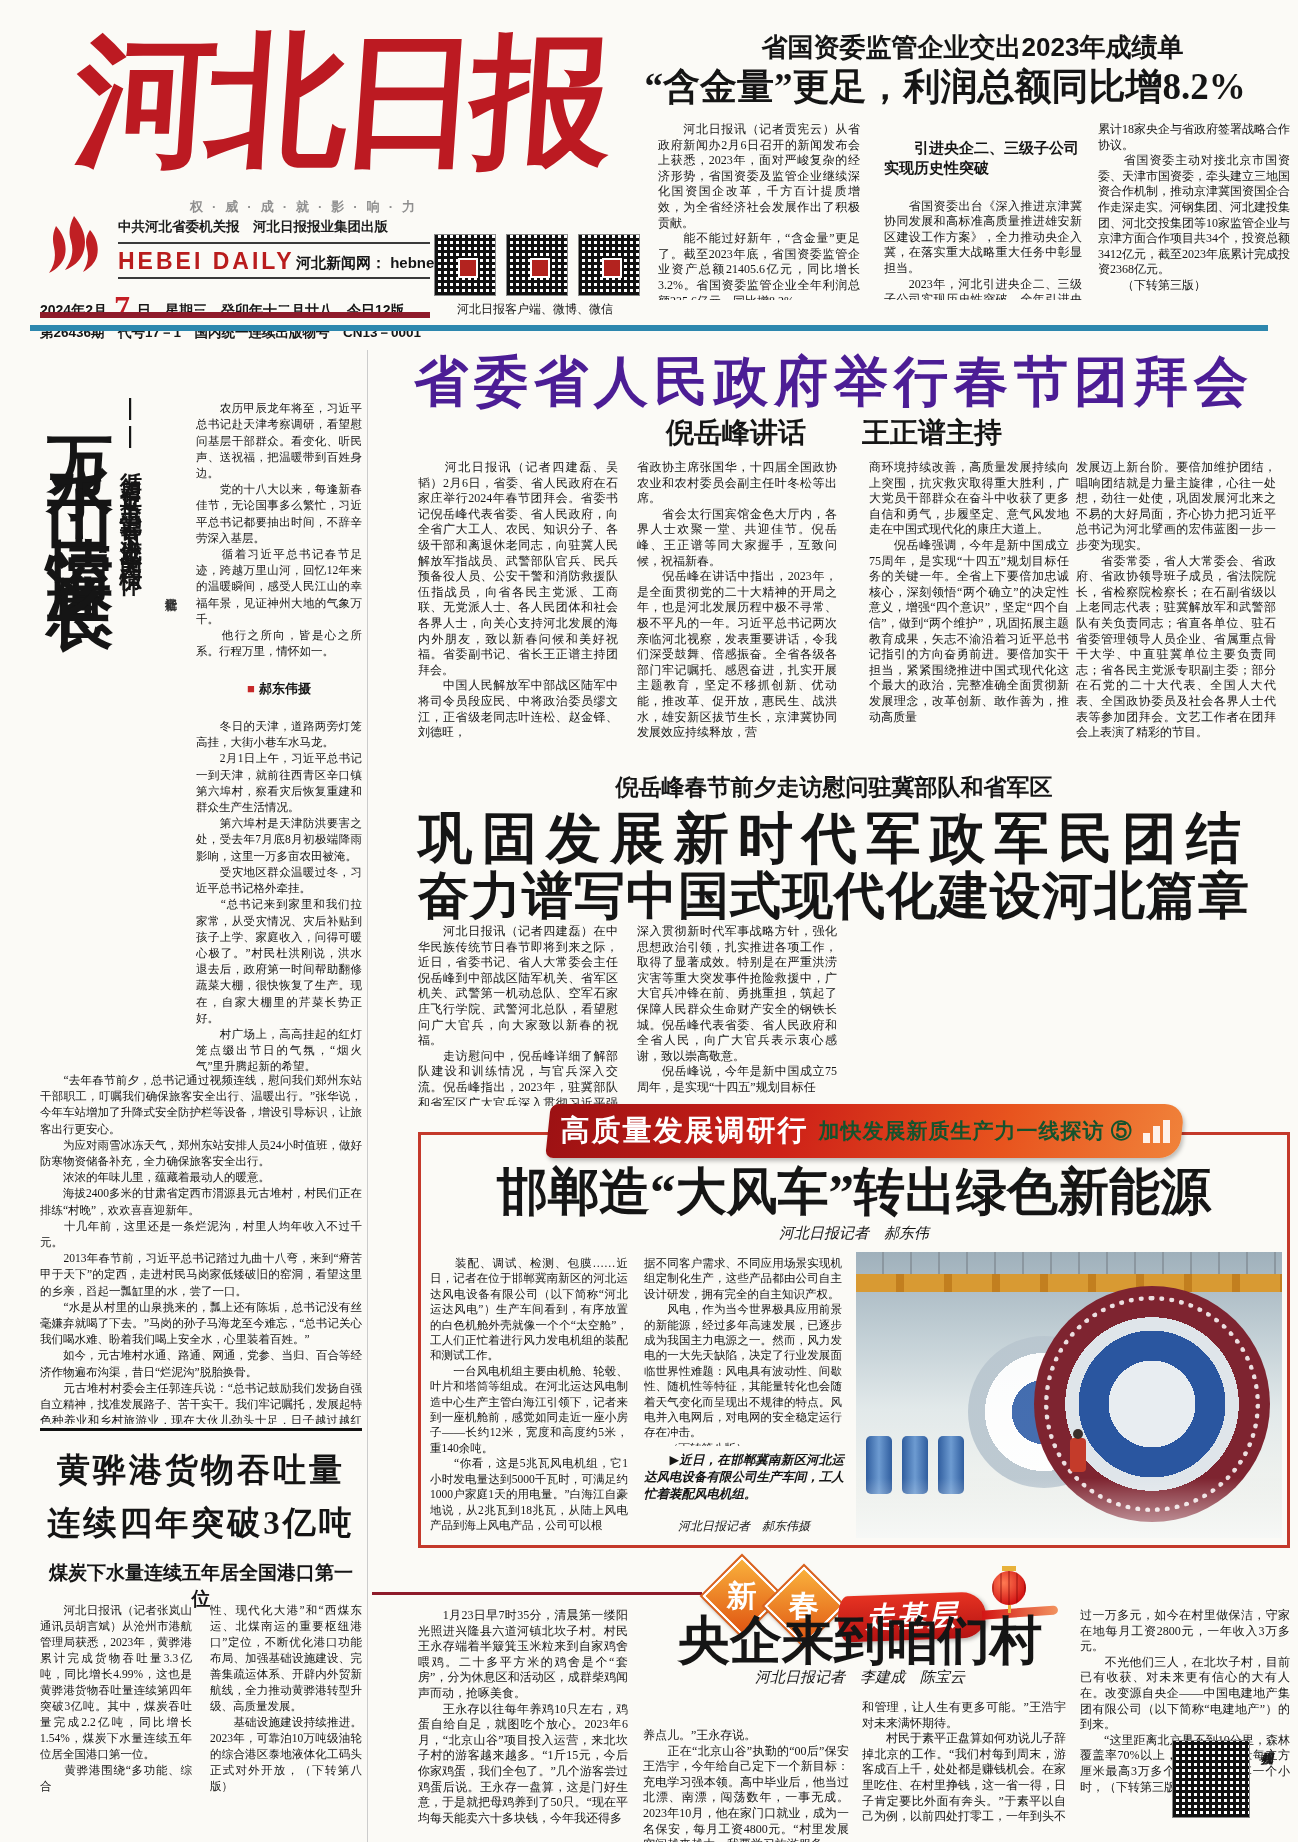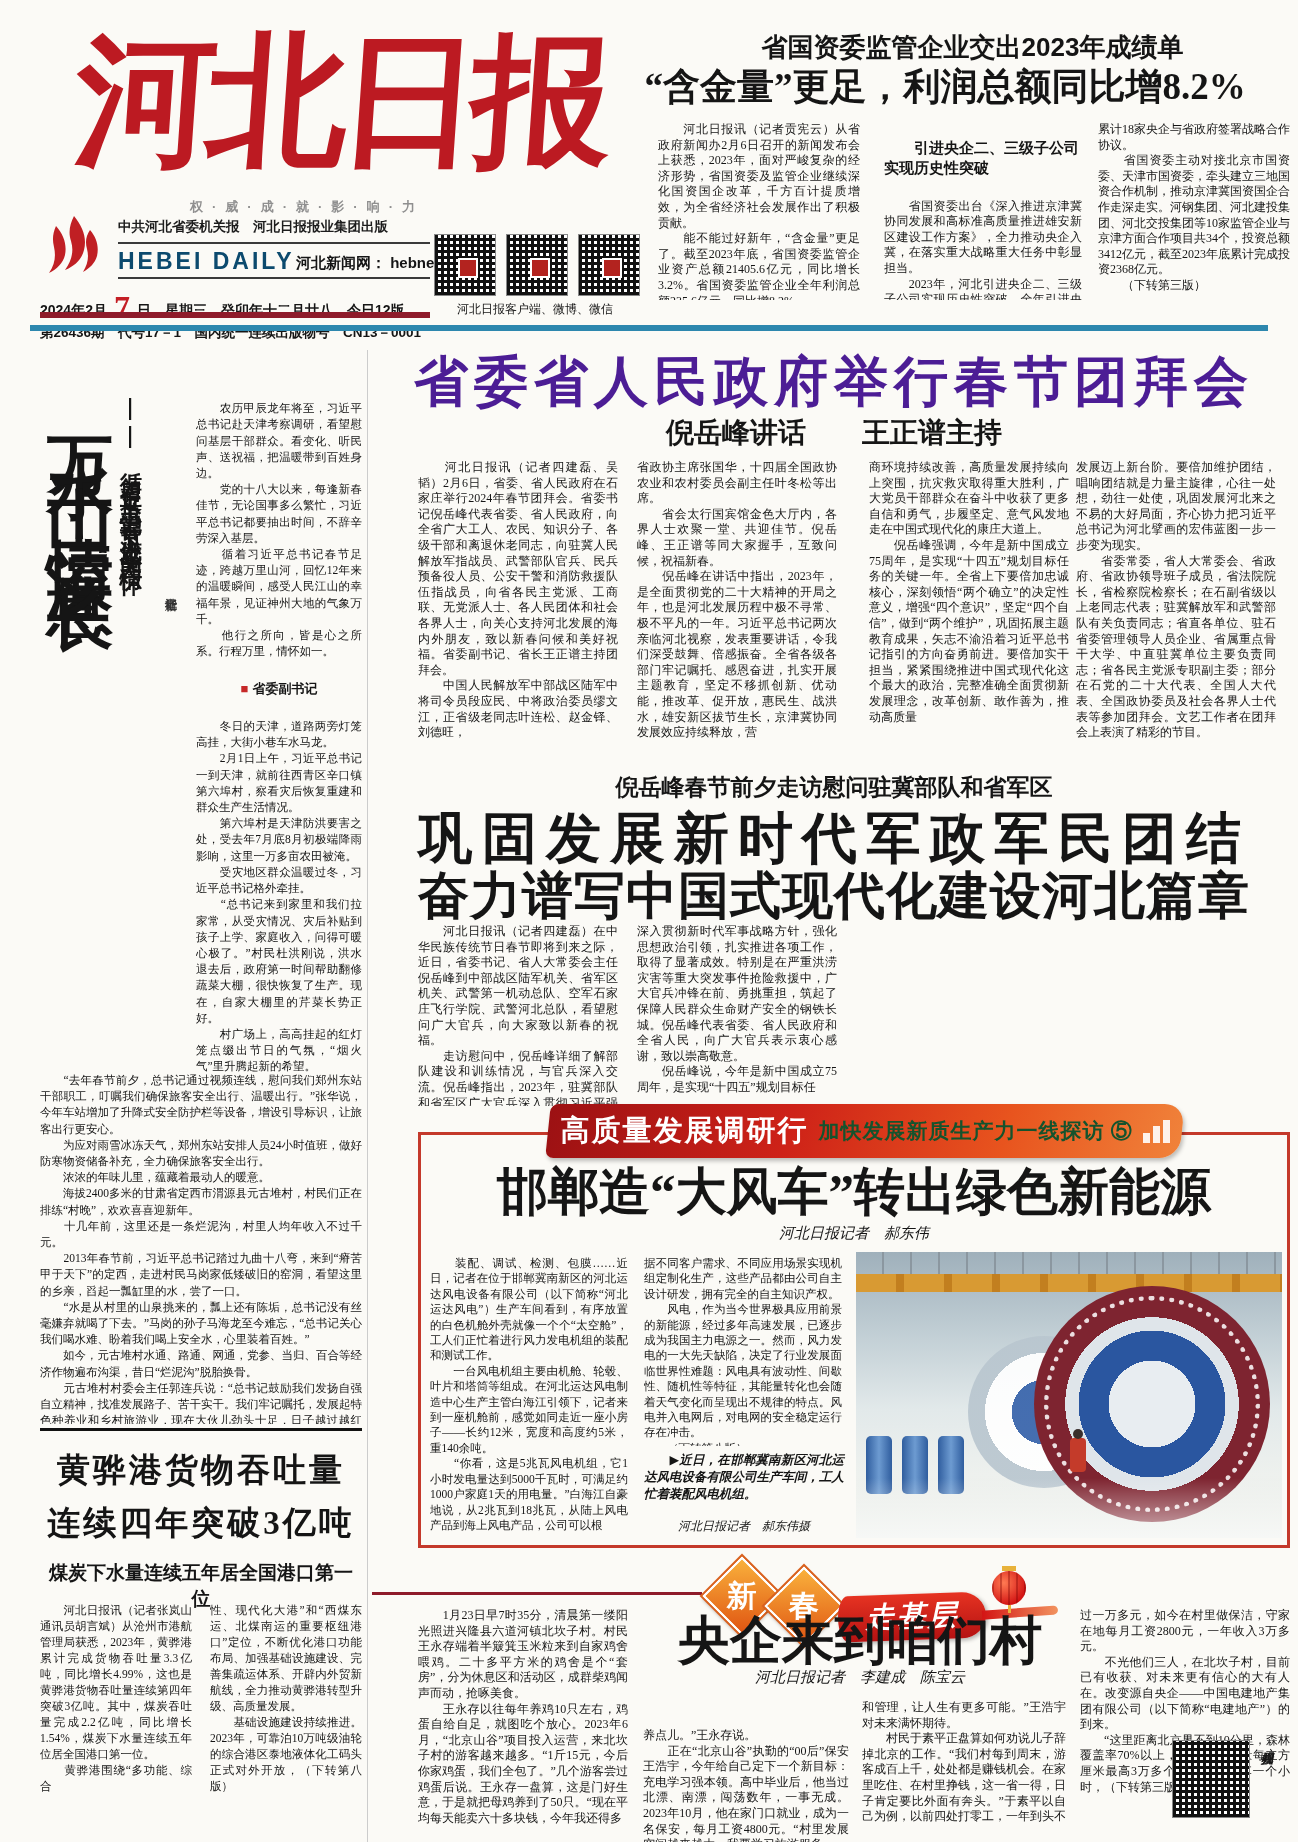--- a/index.html
+++ b/index.html
@@ -12,21 +12,21 @@
   .flow { white-space:pre-line; text-align:justify; }
   .bcol { position:absolute; white-space:pre-line; text-align:justify; font-size:12px; line-height:15.6px; overflow:hidden; }
 
   
   .m-title { left:76px; top:26px; font-size:140px; line-height:1.08; font-weight:900; color:#bc1a22;
              letter-spacing:-8px; transform:skewX(-4deg) scaleY(1.02); }
   .m-tagline { left:190px; top:198px; font-size:13px; letter-spacing:9px; color:#8f8f8f; font-weight:bold; }
   .m-logo { left:40px; top:214px; width:68px; height:84px; }
   .m-org { left:118px; top:218px; font-size:13.5px; font-weight:bold; color:#1c1c1c; }
   .m-rule1 { left:118px; top:242px; width:312px; height:2px; background:#3a3a3a; }
-  .m-eng { left:118px; top:248px; font-size:23px; color:#0c4a6e; font-weight:bold; letter-spacing:3px; }
+  .m-eng { left:118px; top:248px; font-size:23px; color:#b91c1c; font-weight:bold; letter-spacing:3px; }
   .m-site { left:296px; top:254px; font-size:15px; font-weight:bold; }
   .m-rule2 { left:118px; top:277px; width:312px; height:2px; background:#3a3a3a; }
   .m-date { left:40px; top:286px; font-size:14px; font-weight:bold; }
   .m-date .day { font-size:32px; color:#c41e25; font-family:"Liberation Serif",serif; position:relative; top:3px; margin:0 7px; }
   .m-thick { left:40px; top:312px; width:390px; height:6px; background:#8e1b2a; }
   .m-issue { left:40px; top:324px; font-size:13.5px; font-weight:bold; }
   .qr { position:absolute; width:62px; height:62px; border:1px solid #888; background-color:#fff;
         background-image:repeating-linear-gradient(0deg,#111 0 3px,transparent 3px 6px),
                          repeating-linear-gradient(90deg,#111 0 3px,#fff 3px 6px); }
   .qr.redc::after { content:""; position:absolute; left:23px; top:23px; width:16px; height:16px; background:#b3231f; border:2px solid #fff; }
@@ -184,21 +184,21 @@
   <div class="abs vdiv"></div>
 
   <div class="abs f-vtitle sans">万水千山 情深意长</div>
   <div class="abs f-vsub sans">——循着习近平总书记春节足迹感受为民情怀</div>
   <div class="abs f-agency">新华社记者</div>
   <div class="abs f-narrow flow">
     <div class="flow">　　农历甲辰龙年将至，习近平总书记赴天津考察调研，看望慰问基层干部群众。看变化、听民声、送祝福，把温暖带到百姓身边。
 　　党的十八大以来，每逢新春佳节，无论国事多么繁忙，习近平总书记都要抽出时间，不辞辛劳深入基层。
 　　循着习近平总书记春节足迹，跨越万里山河，回忆12年来的温暖瞬间，感受人民江山的幸福年景，见证神州大地的气象万千。
 　　他行之所向，皆是心之所系。行程万里，情怀如一。</div>
-    <div class="f-sub"><span class="red-sq">■</span><span>省委副书记</span></div>
+    <div class="f-sub"><span class="red-sq">■</span><span>郝东伟摄</span></div>
     <div class="flow">　　冬日的天津，道路两旁灯笼高挂，大街小巷车水马龙。
 　　2月1日上午，习近平总书记一到天津，就前往西青区辛口镇第六埠村，察看灾后恢复重建和群众生产生活情况。
 　　第六埠村是天津防洪要害之处，受去年7月底8月初极端降雨影响，这里一万多亩农田被淹。
 　　受灾地区群众温暖过冬，习近平总书记格外牵挂。
 　　“总书记来到家里和我们拉家常，从受灾情况、灾后补贴到孩子上学、家庭收入，问得可暖心极了。”村民杜洪刚说，洪水退去后，政府第一时间帮助翻修蔬菜大棚，很快恢复了生产。现在，自家大棚里的芹菜长势正好。
 　　村广场上，高高挂起的红灯笼点缀出节日的气氛，“烟火气”里升腾起新的希望。
 　　群众能不能平安回家过年，习近平总书记十分关心。
 　　处于河南“米”字形高铁网关键节点的郑州东站，旅客熙熙攘攘，奔赴家的方向。
 　　“作为疫情防控转段后的第二个春运，今年出行需求大释放。高峰期，每78秒就有一趟高铁动车组列车经过。”客运值班员张华说，今年春运以来，郑州东站日均发送旅客近28万人次，较去年同期增长近一倍。</div>
   </div>

